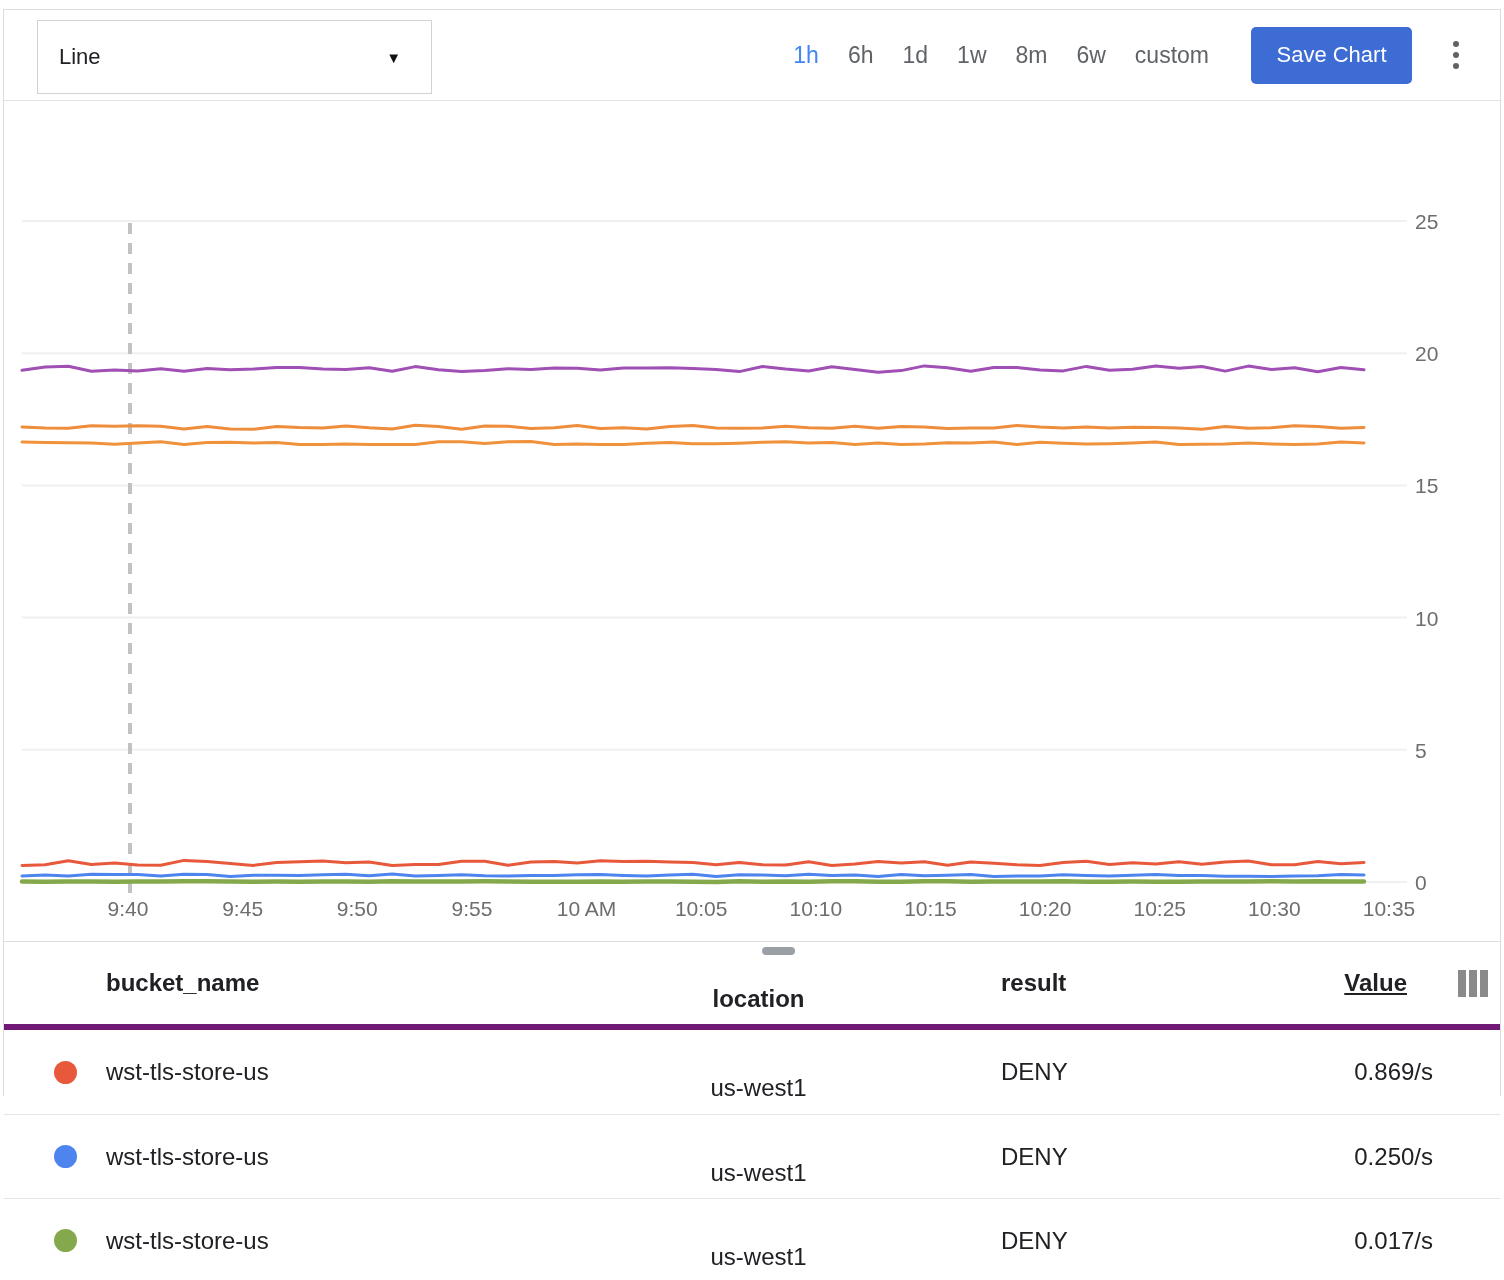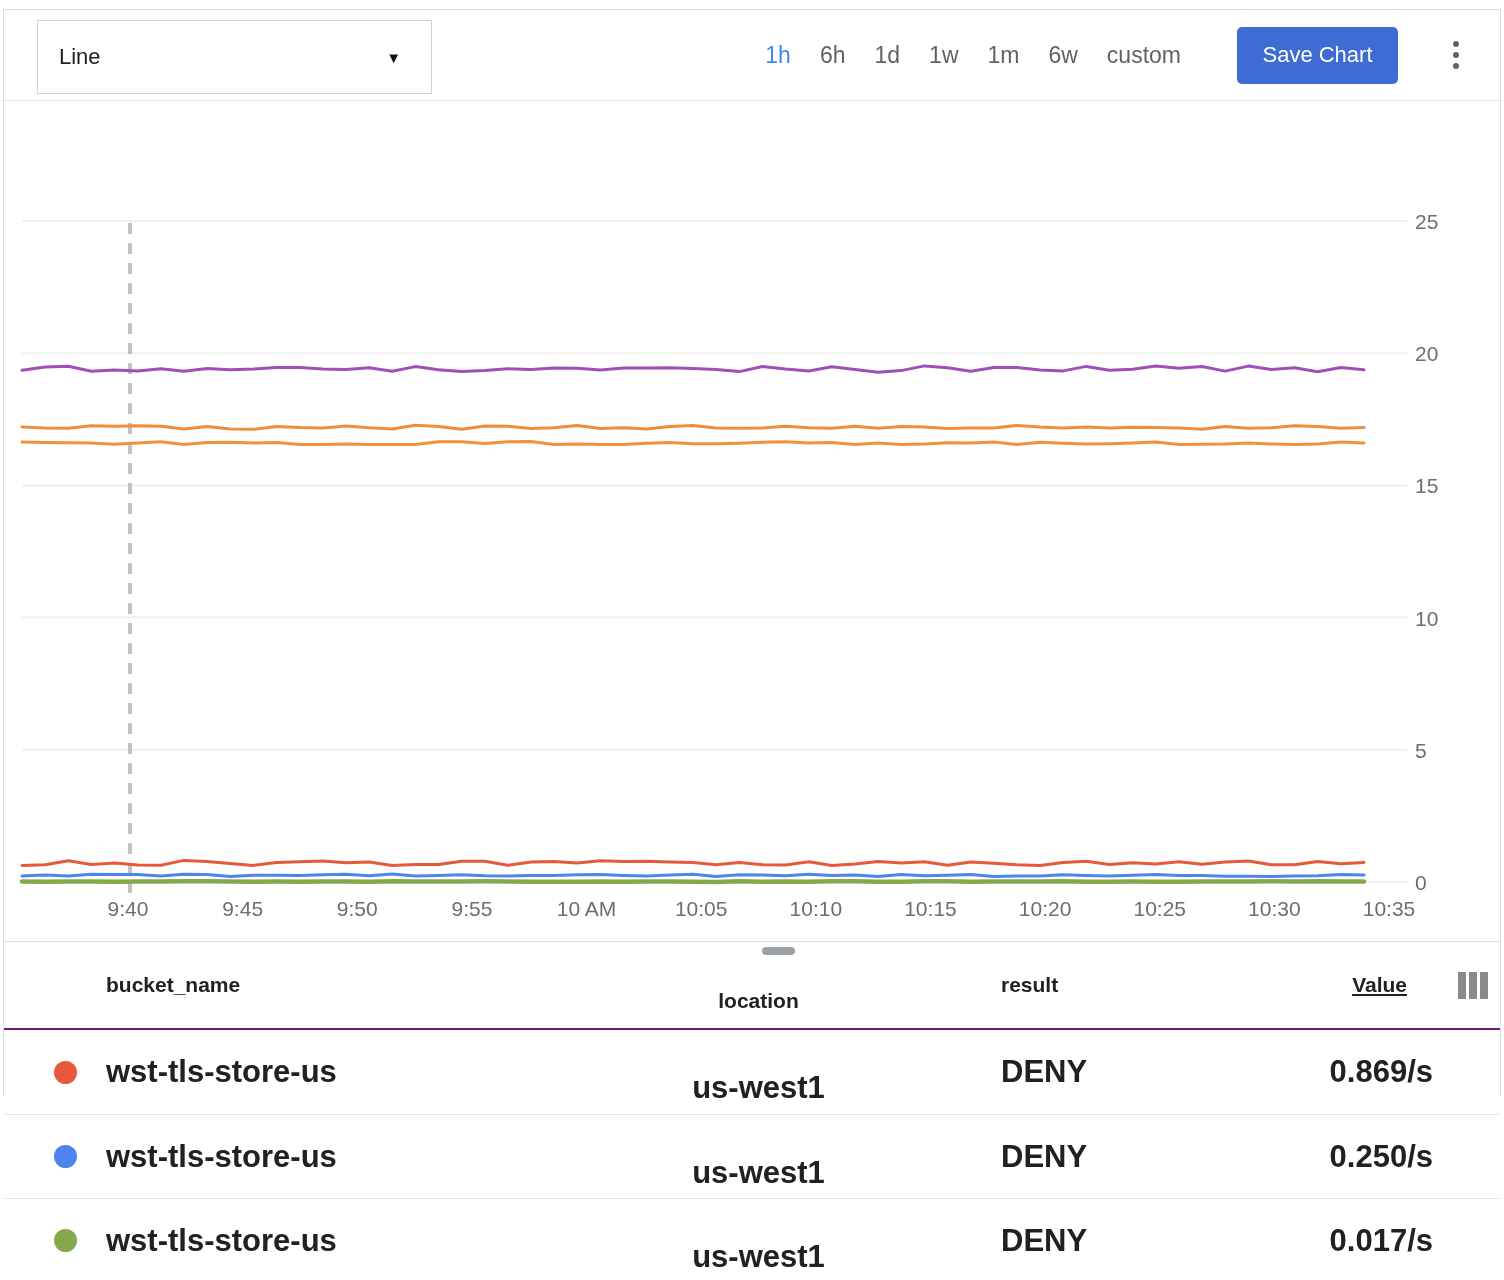--- a/index.html
+++ b/index.html
@@ -8,21 +8,21 @@
   .card { position:absolute; left:3px; top:9px; width:1498px; height:1087px;
     border:1px solid #dcdcdc; border-bottom:none; background:#f0abfc; }
 
   
   .toolbar { height:91px; border-bottom:1px solid #e3e3e3; background:#fff;
     display:flex; align-items:center; position:relative; }
   .select { position:absolute; left:33px; top:10px; width:395px; height:74px;
     border:1px solid #d2d2d2; background:#fff; display:flex; align-items:center;
     padding:0 30px 0 21px; font-size:22px; color:#202124; cursor:pointer; }
   .select .caret { margin-left:auto; font-size:15px; color:#111; }
-  .toolbar-right { margin-left:auto; display:flex; align-items:center; padding-right:30px;gap:14px; }
+  .toolbar-right { margin-left:auto; display:flex; align-items:center; padding-right:30px; }
   .ranges { display:flex; align-items:center; gap:29px; font-size:23px; color:#5f6368; }
   .range { cursor:pointer; }
   .range.active { color:#4285f4; }
   .save-btn { margin-left:42px; width:161px; height:57px; border:none; border-radius:5px;
     background:#3d6cd4; color:#fff; font-size:22px;
     font-family:"Liberation Sans","DejaVu Sans",sans-serif; cursor:pointer; }
   .kebab { margin-left:30px; width:28px; height:40px; display:flex; flex-direction:column;
     align-items:center; justify-content:center; gap:5px; cursor:pointer; }
   .kebab i { width:6px; height:6px; border-radius:50%; background:#5f6368; }
 
@@ -32,23 +32,23 @@
     background:#e2e2e2; border-radius:20px; display:flex; align-items:center;
     font-size:22px; color:#1f1f1f; }
   #chart-svg { position:absolute; left:0; top:0; }
 
   
   .table-section { position:relative; border-top:1px solid #dedede; background:#fff; }
   .drag-handle { position:absolute; top:5px; left:758px; width:33px; height:8px;
     border-radius:4px; background:#9aa0a6; cursor:ns-resize; }
   .tgrid { display:grid; grid-template-columns:102px 545px 215px 135px 250px 192px 59px;
     align-items:center; }
-  .thead { height:88px; border-bottom:2px solid #701a75; font-weight:bold;
-    font-size:21px; color:#202124; }
-  .trow { height:84px; font-size:31px; color:#202124;font-weight:bold; }
+  .thead { height:88px; border-bottom:6px solid #701a75; font-weight:bold;
+    font-size:24px; color:#202124; }
+  .trow { height:84px; font-size:24px; color:#202124; }
   .trow + .trow { border-top:1px solid #e5e5e5; }
   .c-loc { text-align:center;margin-top:32px; }
   .c-val { text-align:right; padding-right:10px; }
   .thead .c-val { padding-right:36px;text-decoration:underline; }
   .dot { display:block; margin-left:50px; width:23px; height:23px; border-radius:50%; }
   .cols-icon { display:flex; gap:3px; justify-content:center; }
   .cols-icon i { width:8px; height:27px; background:#8a8a8a; }
 </style>
 </head>
 <body>
@@ -59,21 +59,21 @@
     <div class="select">
       <span>Line</span>
       <span class="caret">▼</span>
     </div>
     <div class="toolbar-right">
       <div class="ranges">
           <span class="range active">1h</span>
           <span class="range">6h</span>
           <span class="range">1d</span>
           <span class="range">1w</span>
-          <span class="range">1m</span>
+          <span class="range">8m</span>
           <span class="range">6w</span>
           <span class="range">custom</span>
         </div>
       <button class="save-btn">Save Chart</button>
       <div class="kebab">
           <i></i>
           <i></i>
           <i></i>
         </div>
     </div>

